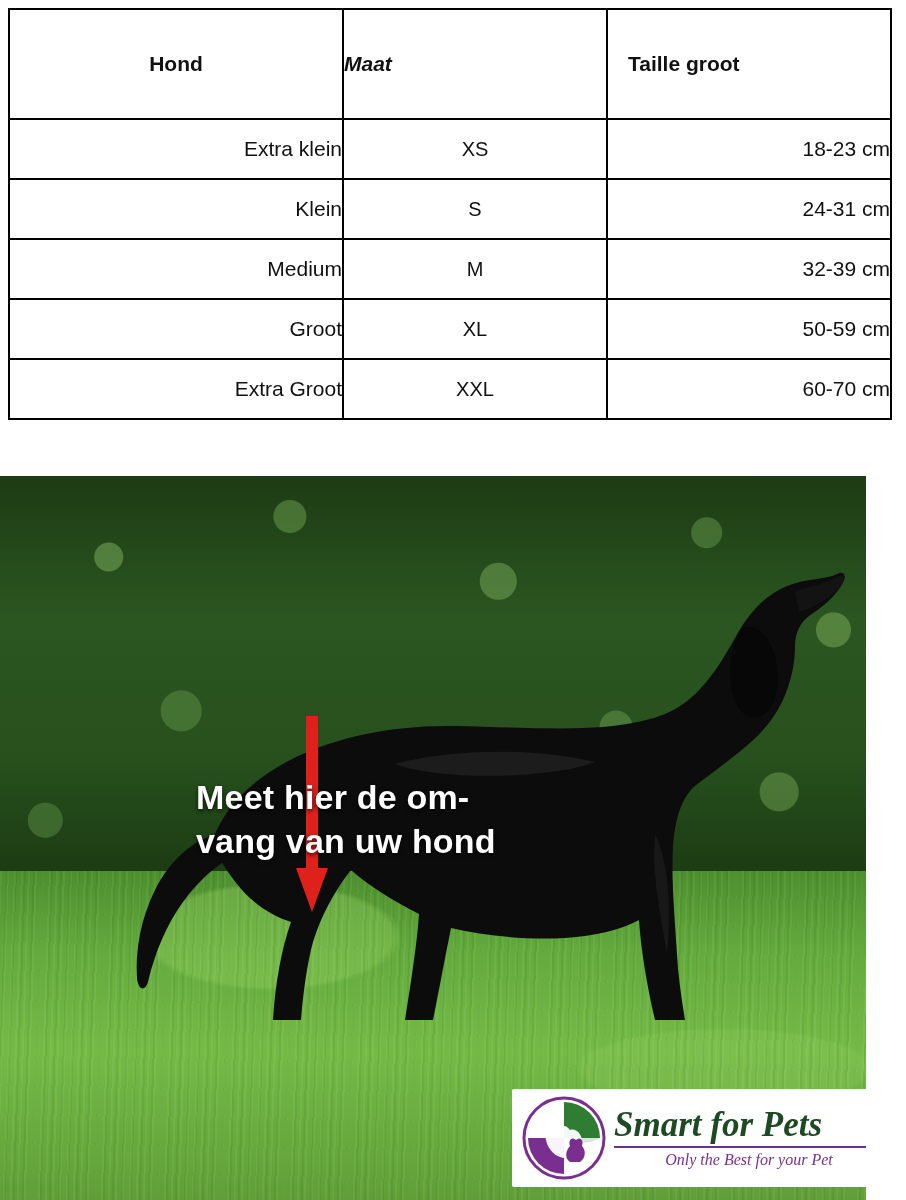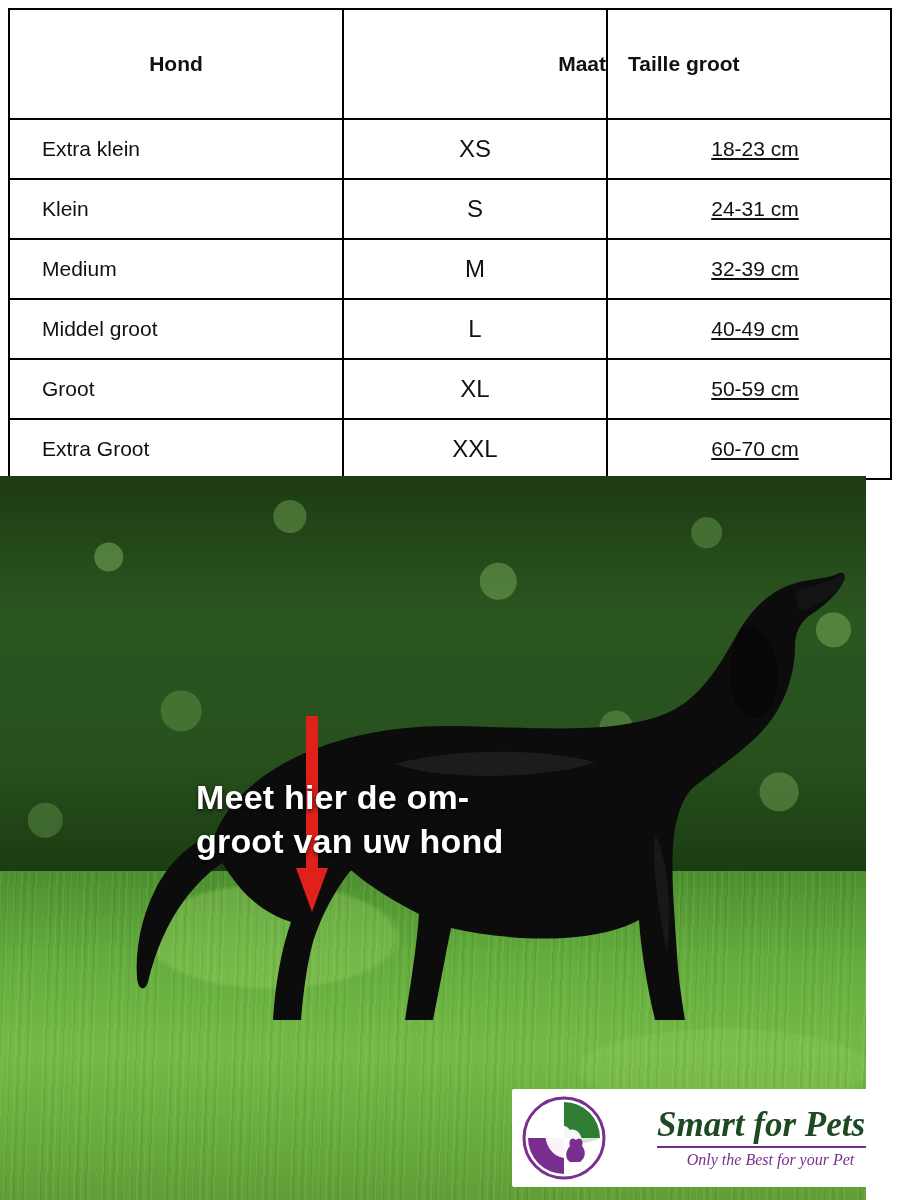--- a/index.html
+++ b/index.html
@@ -46,44 +46,44 @@
   .size-table thead th {
     height: 108px;
     font-size: 21px;
     font-weight: bold;
     text-align: center;
   }
   .size-table thead th.left-head {
     text-align: center;
   }
   .size-table thead th.mid-head {
-    text-align: right;
+    text-align: left;
+    font-style: italic;
   }
   .size-table thead th.right-head {
     text-align: left;
     padding-left: 20px;
   }
 
   .size-table tbody td {
     height: 58px;
     font-size: 21px;
   }
   .size-table tbody td.name-cell {
-    text-align: left;
+    text-align: right;
     padding-left: 32px;
     font-weight: normal;
   }
   .size-table tbody td.size-cell {
     text-align: center;
-    font-size: 24px;
+    font-size: 20px;
   }
   .size-table tbody td.girth-cell {
-    text-align: center;
+    text-align: right;
     padding-left: 12px;
-    text-decoration: underline;
   }
 
   
   .photo {
     position: absolute;
     left: 0;
     top: 476px;
     width: 866px;
     height: 724px;
     overflow: hidden;
@@ -166,21 +166,20 @@
     left: 512px;
     top: 613px;
     width: 378px;
     height: 98px;
     background: #ffffff;
     border-radius: 2px;
     display: flex;
     align-items: center;
     padding: 0 6px;
     box-sizing: border-box;
-    gap: 43px;
   }
   .logo-mark {
     width: 92px;
     height: 88px;
     flex: 0 0 92px;
     position: relative;
   }
   .logo-mark svg { display: block; width: 100%; height: 100%; }
   .logo-text {
     flex: 1 1 auto;
@@ -235,25 +234,20 @@
       </tr>
       <tr>
         <td class="name-cell">Klein</td>
         <td class="size-cell">S</td>
         <td class="girth-cell">24-31 cm</td>
       </tr>
       <tr>
         <td class="name-cell">Medium</td>
         <td class="size-cell">M</td>
         <td class="girth-cell">32-39 cm</td>
-      </tr>
-      <tr>
-        <td class="name-cell">Middel groot</td>
-        <td class="size-cell">L</td>
-        <td class="girth-cell">40-49 cm</td>
       </tr>
       <tr>
         <td class="name-cell">Groot</td>
         <td class="size-cell">XL</td>
         <td class="girth-cell">50-59 cm</td>
       </tr>
       <tr>
         <td class="name-cell">Extra Groot</td>
         <td class="size-cell">XXL</td>
         <td class="girth-cell">60-70 cm</td>
@@ -302,21 +296,21 @@
 
     <div class="arrow">
       <svg viewBox="0 0 40 200" preserveAspectRatio="none">
         <rect x="14" y="0" width="12" height="160" fill="#e0201b"></rect>
         <polygon points="4,152 36,152 20,196" fill="#e0201b"></polygon>
       </svg>
     </div>
 
     <div class="caption">
       <div>Meet hier de om-</div>
-      <div>groot van uw hond</div>
+      <div>vang van uw hond</div>
     </div>
 
     <div class="logo">
       <div class="logo-mark">
         <svg viewBox="0 0 92 88">
           <circle cx="46" cy="44" r="40" fill="#ffffff" stroke="#7a2f90" stroke-width="3"></circle>
           <path d="M46 8 A36 36 0 0 1 82 44 L46 44 Z" fill="#2f7d32"></path>
           <path d="M10 44 A36 36 0 0 0 46 80 L46 44 Z" fill="#7a2f90"></path>
           <path d="M46 44 A36 36 0 0 0 82 44 Z" fill="#2f7d32" opacity="0.2"></path>
 

